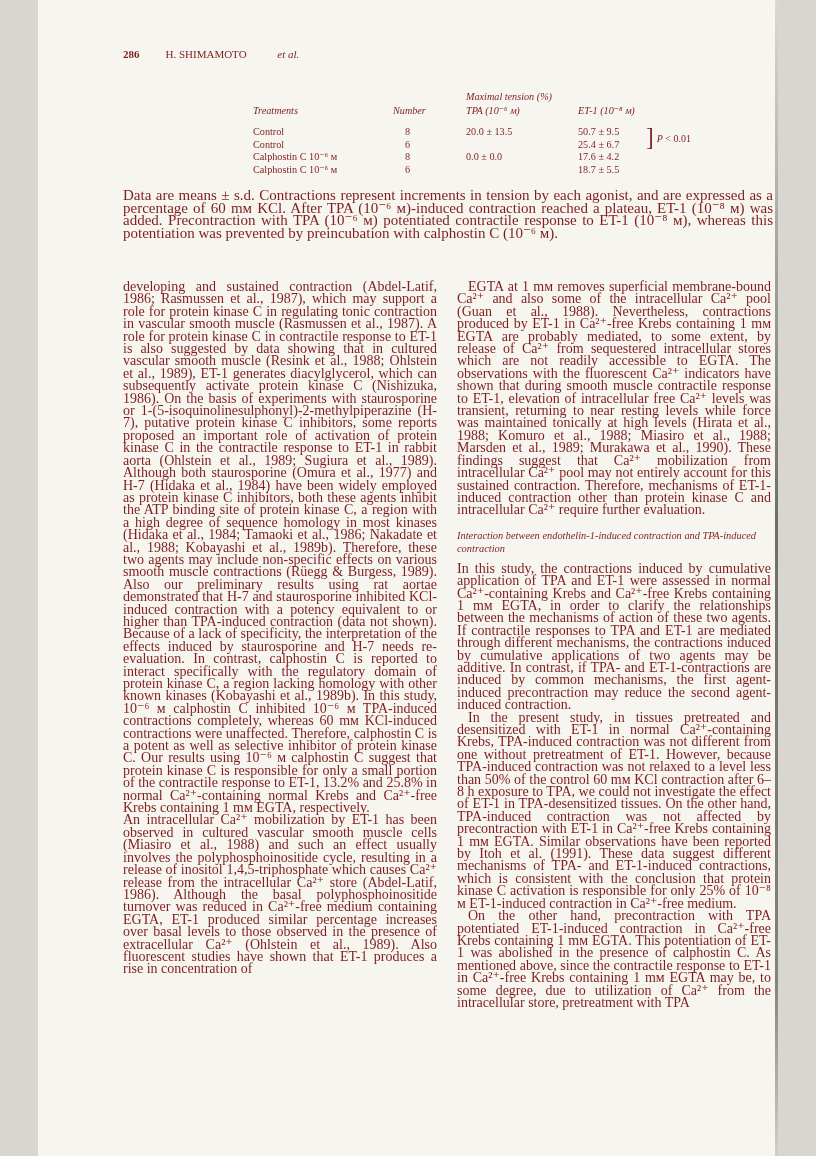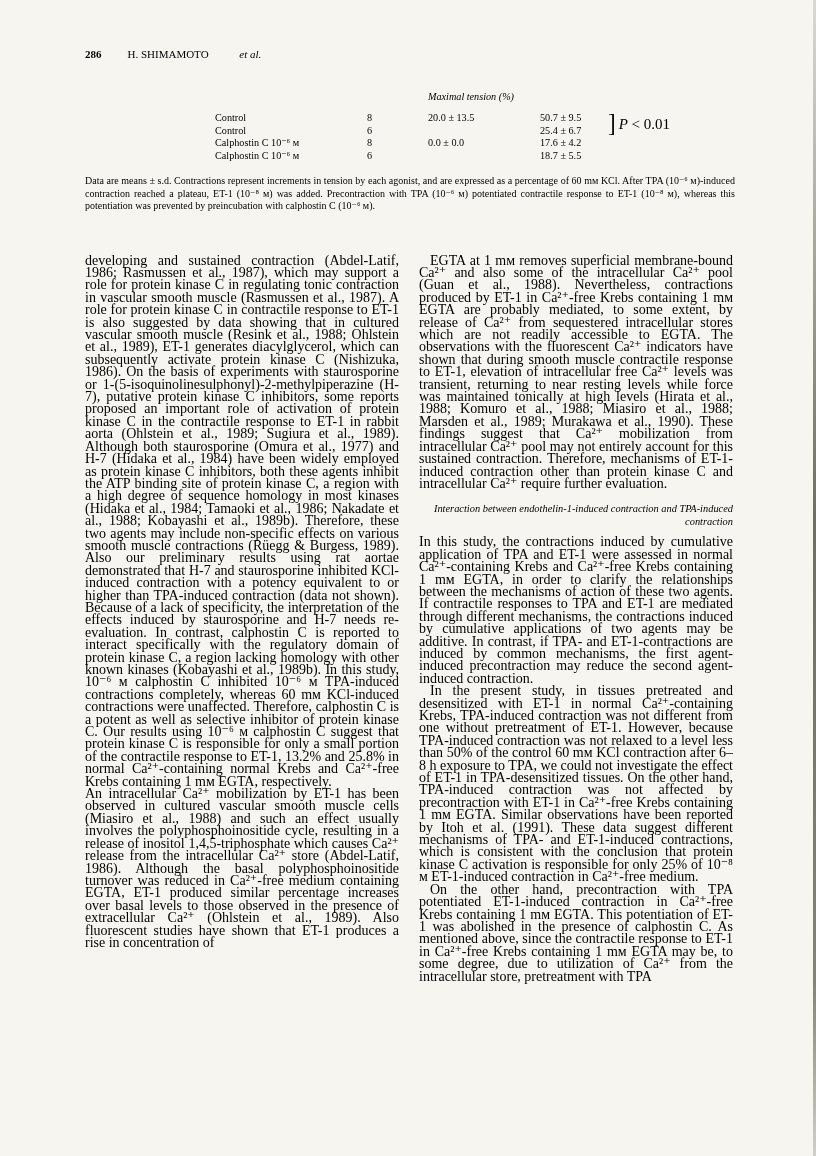--- a/index.html
+++ b/index.html
@@ -1,19 +1,19 @@
 <!DOCTYPE html>
 <html><head>
 <meta charset="utf-8">
 <style>
   * { margin:0; padding:0; box-sizing:border-box; }
   body { background:#d8d6d0; font-family:"Liberation Serif","DejaVu Serif",serif; }
   .page {
-    position:relative; width:816px; height:1156px; margin:0 auto;
-    background:#f7f5f0; color:#000000; overflow:hidden;
+    position:relative; width:740px; height:1156px; margin:0 auto;
+    background:#f7f5f0; color:#7f1d1d; overflow:hidden;
   }
   .scan-edge {
     position:absolute; right:0; top:0; width:3px; height:100%;
     background:linear-gradient(to bottom, rgba(60,55,45,.15), rgba(40,35,28,.65) 45%, rgba(40,35,28,.55) 85%, rgba(60,55,45,.2));
   }
   .content { position:absolute; left:85px; top:48px; width:648px; }
 
   
   .running-head { font-size:11px; display:flex; align-items:baseline; }
   .page-num { font-weight:bold; margin-right:26px; }
@@ -26,50 +26,56 @@
   .tbl { margin-top:11px; margin-left:110px; font-size:10.2px; position:relative; }
   .ital { font-style:italic; }
   .tbl-span-head { margin-left:213px; width:212px; text-align:left; line-height:13px; }
   .tbl-row { display:grid; grid-template-columns:140px 73px 112px 100px; line-height:13px; }
   .tbl-head { margin-top:1px; }
   .tbl-rows { margin-top:9px; position:relative; }
   .tbl-rows .tbl-row { line-height:12.6px; }
   .cell-num { padding-left:12px; }
   .sig { position:absolute; left:393px; top:-2px; height:28px; display:flex; align-items:center; white-space:nowrap; }
   .sig-bracket { font-size:23px; font-weight:400; line-height:26px; transform:scaleY(1.05); }
-  .sig-label { font-size:15px; margin-left:3px; }
+  .sig-label { font-size:10px; margin-left:3px; }
   .sig-label .p { font-style:italic; }
-  .footnote { margin-top:13px; font-size:10px; line-height:12.4px; text-align:justify; margin-left:-20px; width:650px; }
+  .footnote { margin-top:13px; font-size:15px; line-height:12.4px; text-align:justify; margin-left:-20px; width:650px; }
 
   
   .two-col { display:flex; gap:20px; margin-top:42px; }
   .col { width:314px; }
   .para { font-size:14px; line-height:12.4px; text-align:justify; }
   .para.indent { text-indent:11px; }
   .subhead {
     font-size:10.4px; line-height:13px; font-style:italic; font-weight:normal;
-    margin:12px 0 8px 0; text-align:right;
+    margin:12px 0 8px 0; text-align:left;
   }
 </style>
 </head>
 <body>
 
 <div class="page">
   <div class="content">
 
     <header class="running-head">
       <span class="page-num">286</span>
       <span class="authors"><span>H. SHIMAMOTO</span>&nbsp;<i>et al.</i></span>
     </header>
 
     <section class="table-block">
 
       <div class="tbl">
         <div class="tbl-span-head"><span class="ital">Maximal tension (%)</span></div>
 
+        <div class="tbl-row tbl-head">
+          <span class="ital">Treatments</span>
+          <span class="ital">Number</span>
+          <span class="ital">TPA (10⁻⁶ ᴍ)</span>
+          <span class="ital">ET-1 (10⁻⁸ ᴍ)</span>
+        </div>
 
         <div class="tbl-rows">
           <div class="tbl-row">
             <span>Control</span>
             <span class="cell-num">8</span>
             <span>20.0 ± 13.5</span>
             <span>50.7 ± 9.5</span>
           </div>
           <div class="tbl-row">
             <span>Control</span>

